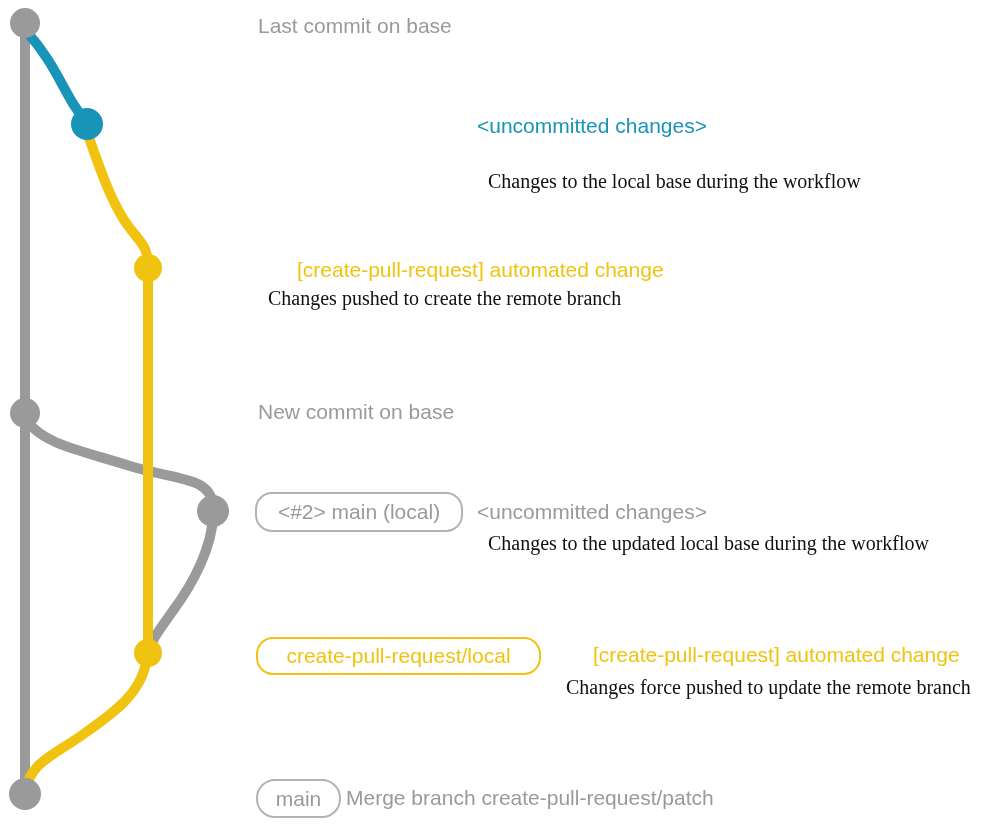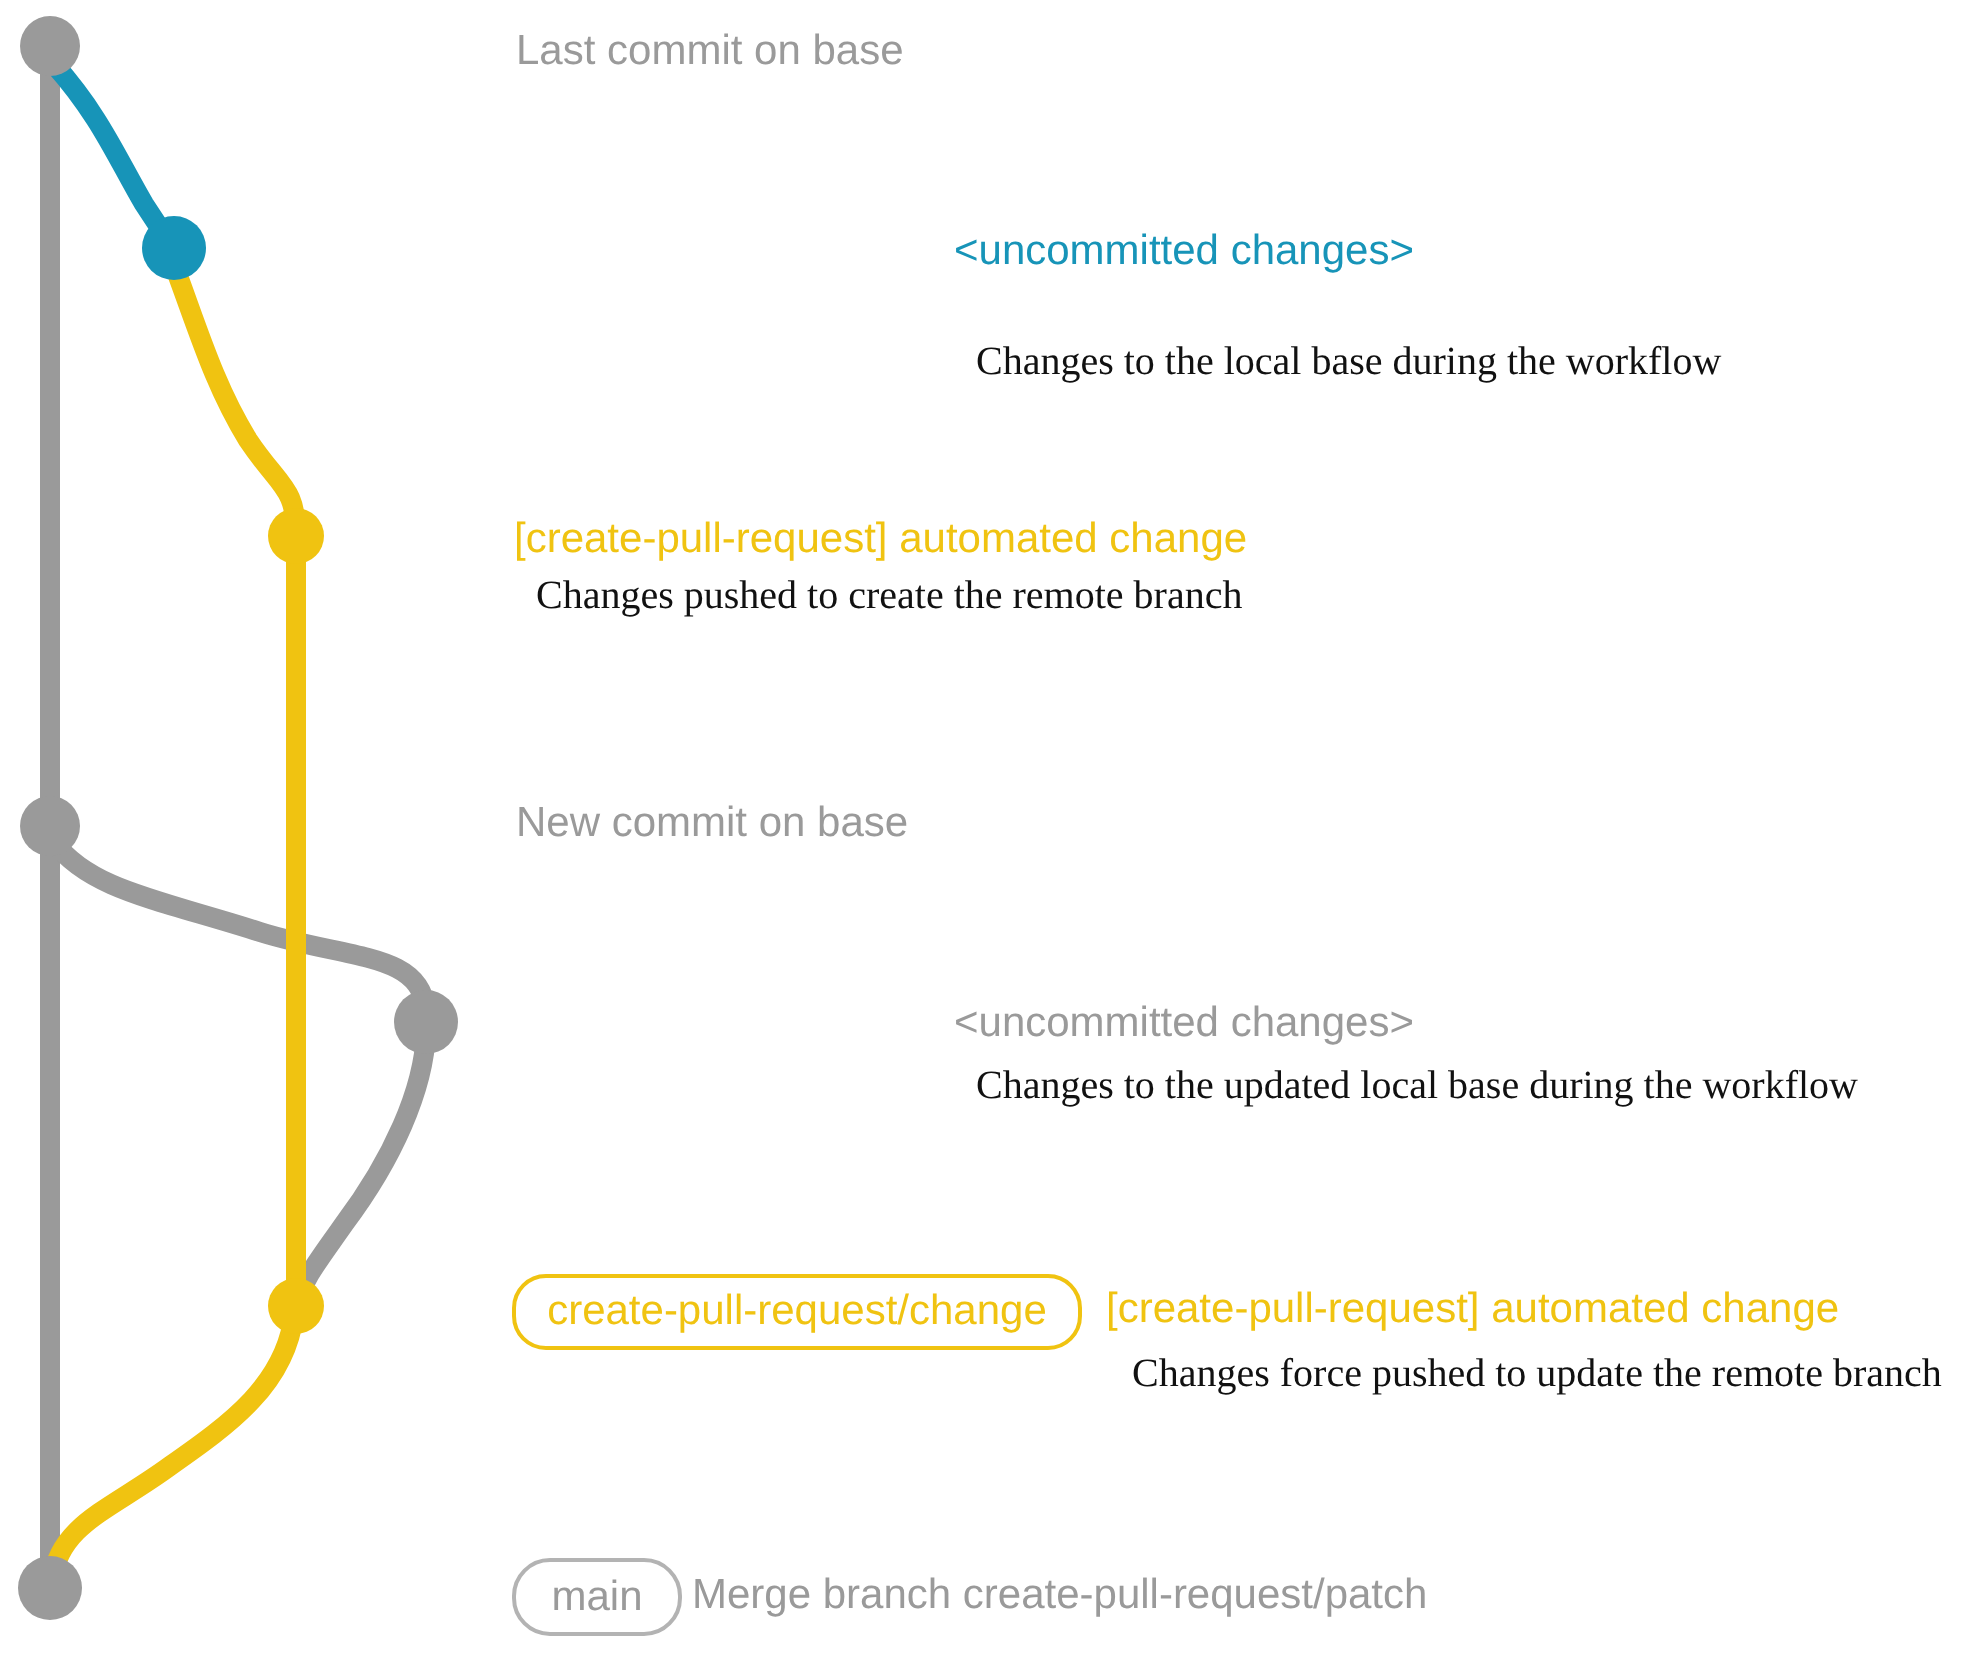--- a/index.html
+++ b/index.html
@@ -12,21 +12,21 @@
     overflow:hidden;font-family:"Liberation Sans",sans-serif;
   }
   .graph-svg{position:absolute;left:0;top:0;}
   .stroke-gray{stroke:var(--gray);} .stroke-blue{stroke:var(--blue);} .stroke-yellow{stroke:var(--yellow);}
   .fill-gray{fill:var(--gray);} .fill-blue{fill:var(--blue);} .fill-yellow{fill:var(--yellow);}
   .branch-path{fill:none;stroke-width:10;stroke-linecap:round;}
 
   .lbl{position:absolute;font-size:21px;line-height:26px;white-space:nowrap;}
   .lbl.gray{color:var(--gray);}
   .lbl.blue{color:var(--blue);}
-  .lbl.yellow{color:var(--yellow);}
+  .lbl.yellow{color:var(--yellow);margin-left:40px;}
   .desc{
     position:absolute;font-family:"Liberation Serif",serif;font-size:20px;
     line-height:24px;color:var(--ink);white-space:nowrap;
   }
   .badge{
     position:absolute;display:flex;align-items:center;justify-content:center;
     font-size:21px;white-space:nowrap;border:2px solid;border-radius:17px;
     box-sizing:border-box;background:var(--bg);
   }
   .badge.blue{color:var(--blue);border-color:var(--blue);}
@@ -66,23 +66,24 @@
   <div class="lbl gray" style="left:258px;top:13px;">Last commit on base</div>
 
   <div class="lbl blue" style="left:477px;top:113px;">&lt;uncommitted changes&gt;</div>
   <div class="desc" style="left:488px;top:145px;margin-top:24px;">Changes to the local base during the workflow</div>
 
   <div class="lbl yellow" style="left:257px;top:257px;">[create-pull-request] automated change</div>
   <div class="desc" style="left:268px;top:286px;">Changes pushed to create the remote branch</div>
 
   <div class="lbl gray" style="left:258px;top:399px;">New commit on base</div>
 
+  <div class="badge gray" style="left:255px;top:492px;width:208px;height:40px;">&lt;#2&gt; main (local)</div>
   <div class="lbl gray" style="left:477px;top:499px;">&lt;uncommitted changes&gt;</div>
   <div class="desc" style="left:488px;top:531px;">Changes to the updated local base during the workflow</div>
 
-  <div class="badge yellow" style="left:256px;top:637px;width:285px;height:38px;">create-pull-request/change</div>
+  <div class="badge yellow" style="left:256px;top:637px;width:285px;height:38px;">create-pull-request/local</div>
   <div class="lbl yellow" style="left:553px;top:642px;">[create-pull-request] automated change</div>
   <div class="desc" style="left:566px;top:675px;text-align:right;">Changes force pushed to update the remote branch</div>
 
   <div class="badge gray" style="left:256px;top:779px;width:85px;height:39px;border-radius:19px;">main</div>
   <div class="lbl gray" style="left:346px;top:785px;">Merge branch create-pull-request/patch</div>
 
 </div>
 
 </body></html>

